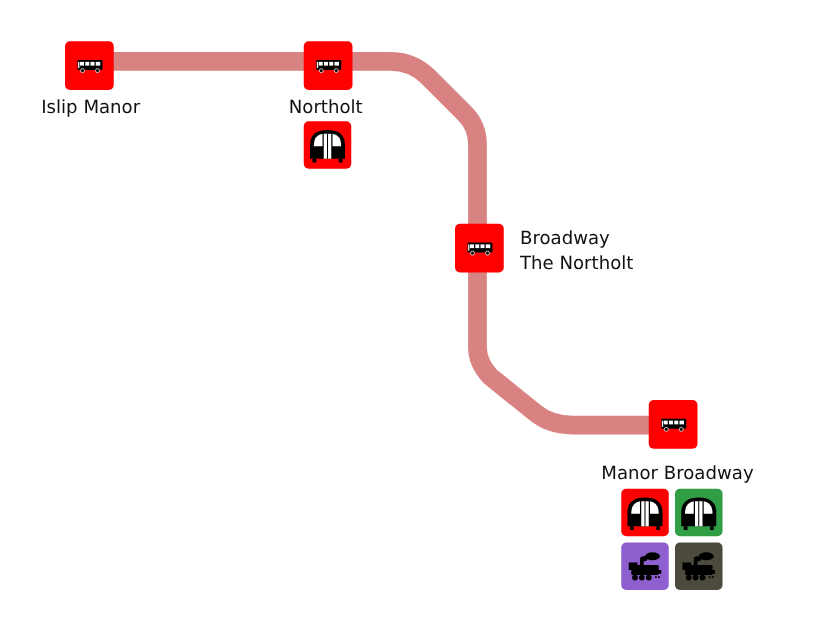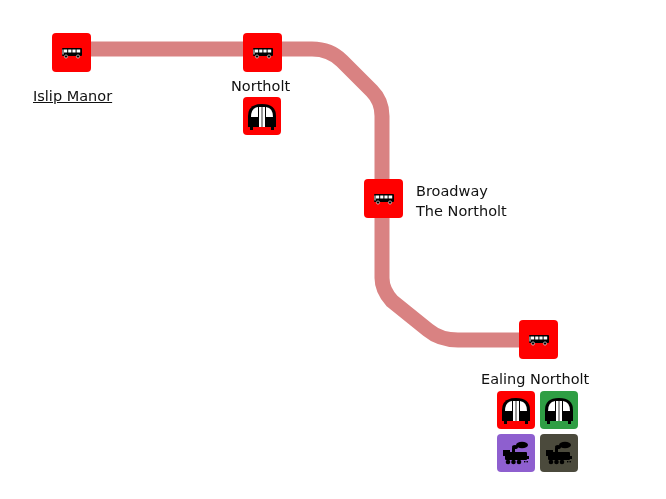--- a/index.html
+++ b/index.html
@@ -24,21 +24,21 @@
     <rect x="10" y="15" width="20" height="8" rx="1" fill="#000"></rect>
     <rect x="12" y="16.5" width="3.2" height="3" fill="#fff"></rect>
     <rect x="16.2" y="16.5" width="3.2" height="3" fill="#fff"></rect>
     <rect x="20.4" y="16.5" width="3.2" height="3" fill="#fff"></rect>
     <rect x="24.6" y="16.5" width="3.6" height="3" fill="#fff"></rect>
     <rect x="10.5" y="16.5" width="1" height="5" fill="#fff"></rect>
     <circle cx="14" cy="23.5" r="1.6" fill="#000" stroke="#fff" stroke-width="0.6"></circle>
     <circle cx="26" cy="23.5" r="1.6" fill="#000" stroke="#fff" stroke-width="0.6"></circle>
   </svg>
 </div>
-<div class="label" style="left:33px;top:87px;text-decoration:underline;">Islip Manor</div>
+<div class="label" style="left:33px;top:77px;">Islip Manor</div>
 
 <div class="stop-box" style="left: 243px; top: 33px; background: rgb(255, 0, 0);">
   <svg viewBox="0 0 39 39">
     <rect x="10" y="15" width="20" height="8" rx="1" fill="#000"></rect>
     <rect x="12" y="16.5" width="3.2" height="3" fill="#fff"></rect>
     <rect x="16.2" y="16.5" width="3.2" height="3" fill="#fff"></rect>
     <rect x="20.4" y="16.5" width="3.2" height="3" fill="#fff"></rect>
     <rect x="24.6" y="16.5" width="3.6" height="3" fill="#fff"></rect>
     <rect x="10.5" y="16.5" width="1" height="5" fill="#fff"></rect>
     <circle cx="14" cy="23.5" r="1.6" fill="#000" stroke="#fff" stroke-width="0.6"></circle>
@@ -78,21 +78,21 @@
     <rect x="10" y="15" width="20" height="8" rx="1" fill="#000"></rect>
     <rect x="12" y="16.5" width="3.2" height="3" fill="#fff"></rect>
     <rect x="16.2" y="16.5" width="3.2" height="3" fill="#fff"></rect>
     <rect x="20.4" y="16.5" width="3.2" height="3" fill="#fff"></rect>
     <rect x="24.6" y="16.5" width="3.6" height="3" fill="#fff"></rect>
     <rect x="10.5" y="16.5" width="1" height="5" fill="#fff"></rect>
     <circle cx="14" cy="23.5" r="1.6" fill="#000" stroke="#fff" stroke-width="0.6"></circle>
     <circle cx="26" cy="23.5" r="1.6" fill="#000" stroke="#fff" stroke-width="0.6"></circle>
   </svg>
 </div>
-<div class="label" style="left:481px;top:370px;">Ealing Northolt</div>
+<div class="label" style="left:481px;top:370px;">Manor Broadway</div>
 <div class="mode-icon" style="left: 497px; top: 391px; background: rgb(255, 0, 0);">
   <svg viewBox="0 0 38 38">
     <path d="M5 30 L5 19 Q5 7 19 7 Q33 7 33 19 L33 30 Z" fill="#000"></path>
     <path d="M8 20 Q8 11 15 10 L15 20 Z" fill="#fff"></path>
     <path d="M30 20 Q30 11 23 10 L23 20 Z" fill="#fff"></path>
     <rect x="16" y="10" width="6" height="20" fill="#fff"></rect>
     <rect x="18.6" y="10" width="0.8" height="20" fill="#000"></rect>
     <rect x="7" y="30" width="3" height="3" fill="#000"></rect>
     <rect x="28" y="30" width="3" height="3" fill="#000"></rect>
   </svg>

